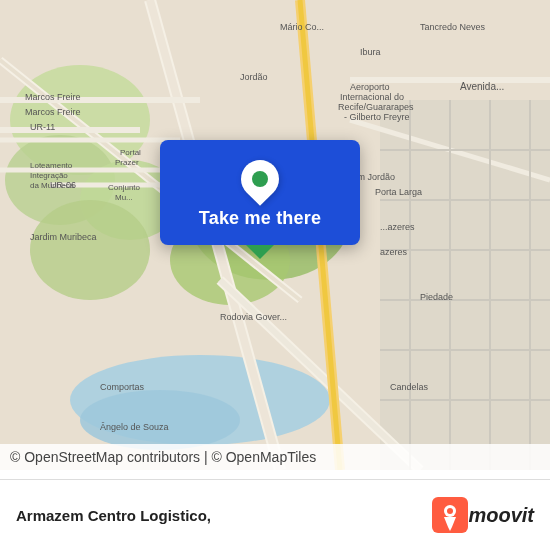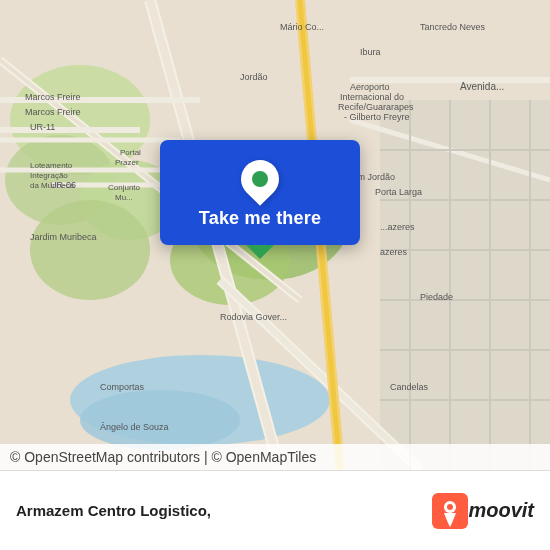--- a/index.html
+++ b/index.html
@@ -88,21 +88,21 @@
       display: flex;
       align-items: center;
       padding: 0 10px;
       font-size: 14px;
       color: #444;
     }
 
     
     #bottom-bar {
       width: 550px;
-      height: 80px;
+      height: 71px;
       background: white;
       position: absolute;
       bottom: 0;
       left: 0;
       display: flex;
       align-items: center;
       justify-content: space-between;
       padding: 0 16px;
       border-top: 1px solid #ddd;
     }

